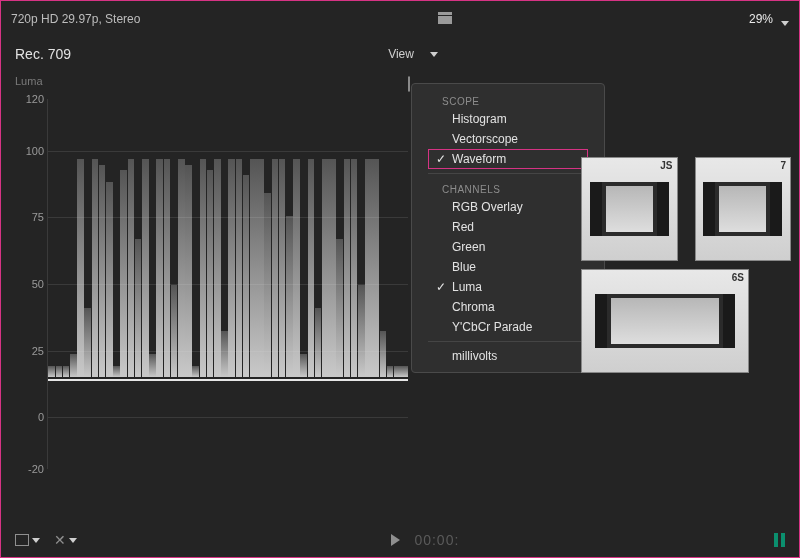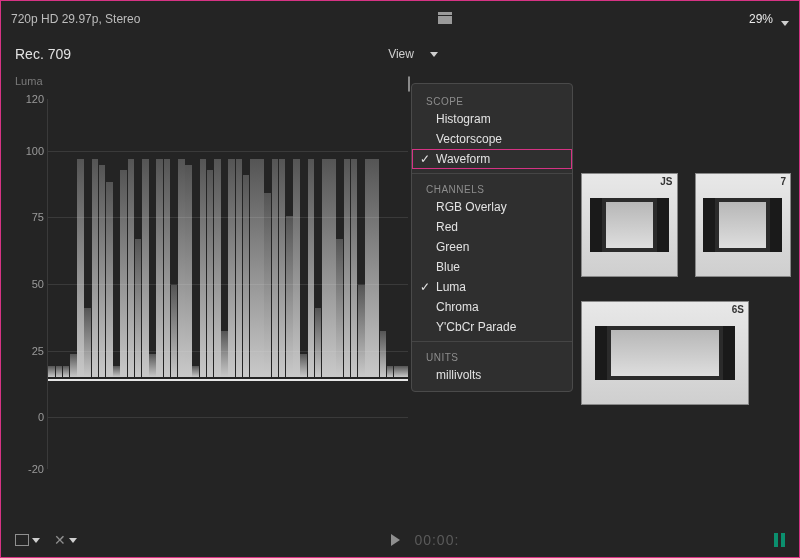--- a/index.html
+++ b/index.html
@@ -11,28 +11,28 @@
   .caret{width:0;height:0;border-left:4px solid transparent;border-right:4px solid transparent;border-top:5px solid #cfcfcf;display:inline-block;}
   .zoom{color:#eaeaea;}
   .graph-area{position:absolute;left:12px;top:70px;width:400px;height:420px;}
   .ylabel{color:#7a7a7a;margin:4px 0 2px 2px;font-size:11px;}
   .plot{position:absolute;left:34px;top:28px;width:360px;height:370px;border-left:1px solid #3a3a3a;}
   .gridline{position:absolute;left:0;width:100%;height:1px;background:#3a3a3a;}
   .tick{position:absolute;left:-30px;width:26px;text-align:right;color:#9a9a9a;font-size:11px;transform:translateY(-50%);}
   .baseline{position:absolute;left:0;width:100%;height:2px;background:#e6e6e6;top:280px;}
   .wave{position:absolute;top:48px;left:0;width:100%;height:230px;display:flex;align-items:flex-end;}
   .wave span{flex:1;background:linear-gradient(to top, rgba(230,230,230,0.85), rgba(230,230,230,0.25));margin:0 .3px;}
-  .menu{position:absolute;left:410px;top:82px;width:160px;background:#2f2f2f;border:1px solid #4a4a4a;border-radius:4px;padding:6px 0;}
+  .menu{position:absolute;left:410px;top:82px;width:160px;background:#2f2f2f;border:1px solid #4a4a4a;border-radius:4px;padding:6px 16px;}
   .menu .hdr{color:#8d8d8d;font-size:10px;letter-spacing:.5px;padding:6px 14px 2px;}
   .menu .item{padding:3px 14px 3px 24px;color:#e2e2e2;cursor:pointer;position:relative;font-size:12px;}
   .menu .item.checked:before{content:"✓";position:absolute;left:8px;color:#e2e2e2;}
   .menu .item.highlight{outline:1px solid #d63384;outline-offset:-1px;}
   .menu hr{border:none;border-top:1px solid #454545;margin:4px 0;}
   .thumbs{position:absolute;right:8px;top:156px;width:210px;display:flex;flex-direction:column;gap:8px;}
-  .thumbrow{display:flex;gap:17px;margin-top:16px;}
+  .thumbrow{display:flex;gap:17px;}
   .thumb{background:#ddd;border:1px solid #888;position:relative;box-sizing:border-box;}
   .thumb .tl{position:absolute;top:2px;right:4px;font-size:10px;color:#333;font-weight:600;}
   .thumb.big{width:168px;height:104px;background:linear-gradient(#e8e8e8,#cfcfcf);}
   .thumb.sm{width:100px;height:104px;background:linear-gradient(#e8e8e8,#cfcfcf);}
   .phonebody{position:absolute;left:8%;top:24%;width:84%;height:52%;background:#2b2b2b;border-radius:6px;display:flex;}
   .phonescreen{flex:1;margin:4px;background:linear-gradient(#b7b7b7,#dedede);}
   .phonebtns{width:12px;background:#1a1a1a;}
   .bottombar{position:absolute;left:0;bottom:0;width:100%;height:34px;display:flex;align-items:center;padding:0 14px;box-sizing:border-box;gap:14px;}
   .iconslot{color:#8f8f8f;display:flex;align-items:center;gap:3px;cursor:pointer;}
   .spacer{flex:1;}
@@ -160,21 +160,20 @@
       <hr>
       <div class="hdr">CHANNELS</div>
       <div class="item">RGB Overlay</div>
       <div class="item">Red</div>
       <div class="item">Green</div>
       <div class="item">Blue</div>
       <div class="item checked">Luma</div>
       <div class="item">Chroma</div>
       <div class="item">Y'CbCr Parade</div>
       <hr>
-      <div class="hdr">UNITS</div>
       <div class="item">millivolts</div>
     </div>
 
   <div class="thumbs">
     <div class="thumbrow">
       <div class="thumb sm">
         <span class="tl">JS</span>
         <div class="phonebody">
             <div class="phonebtns"></div>
             <div class="phonescreen"></div>

